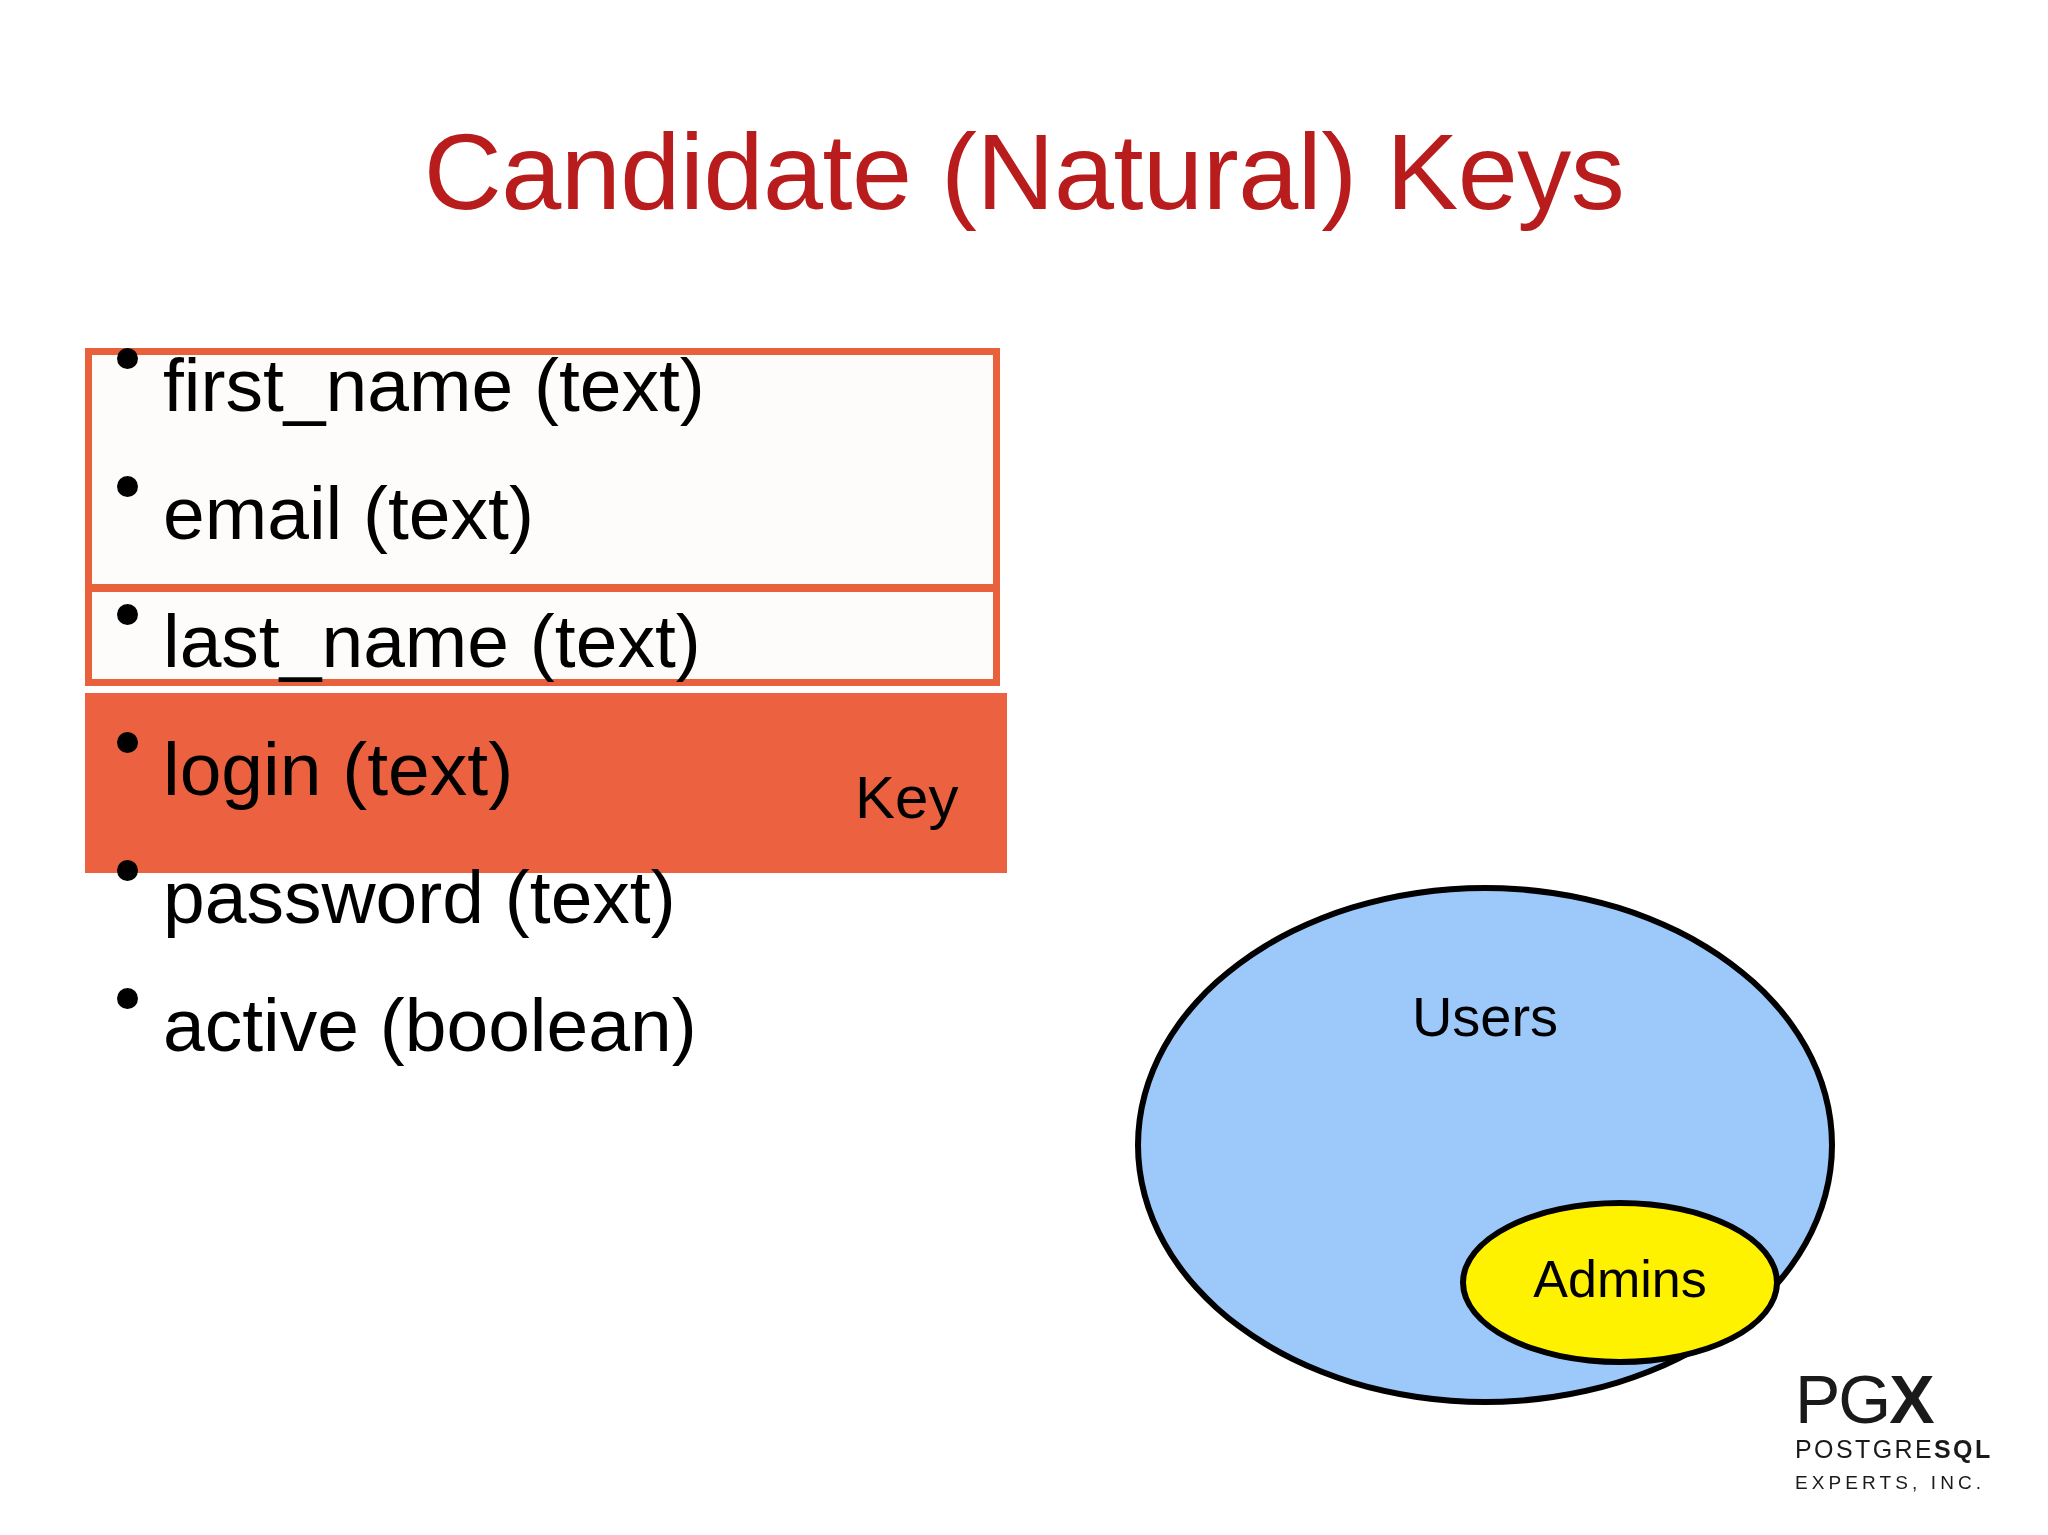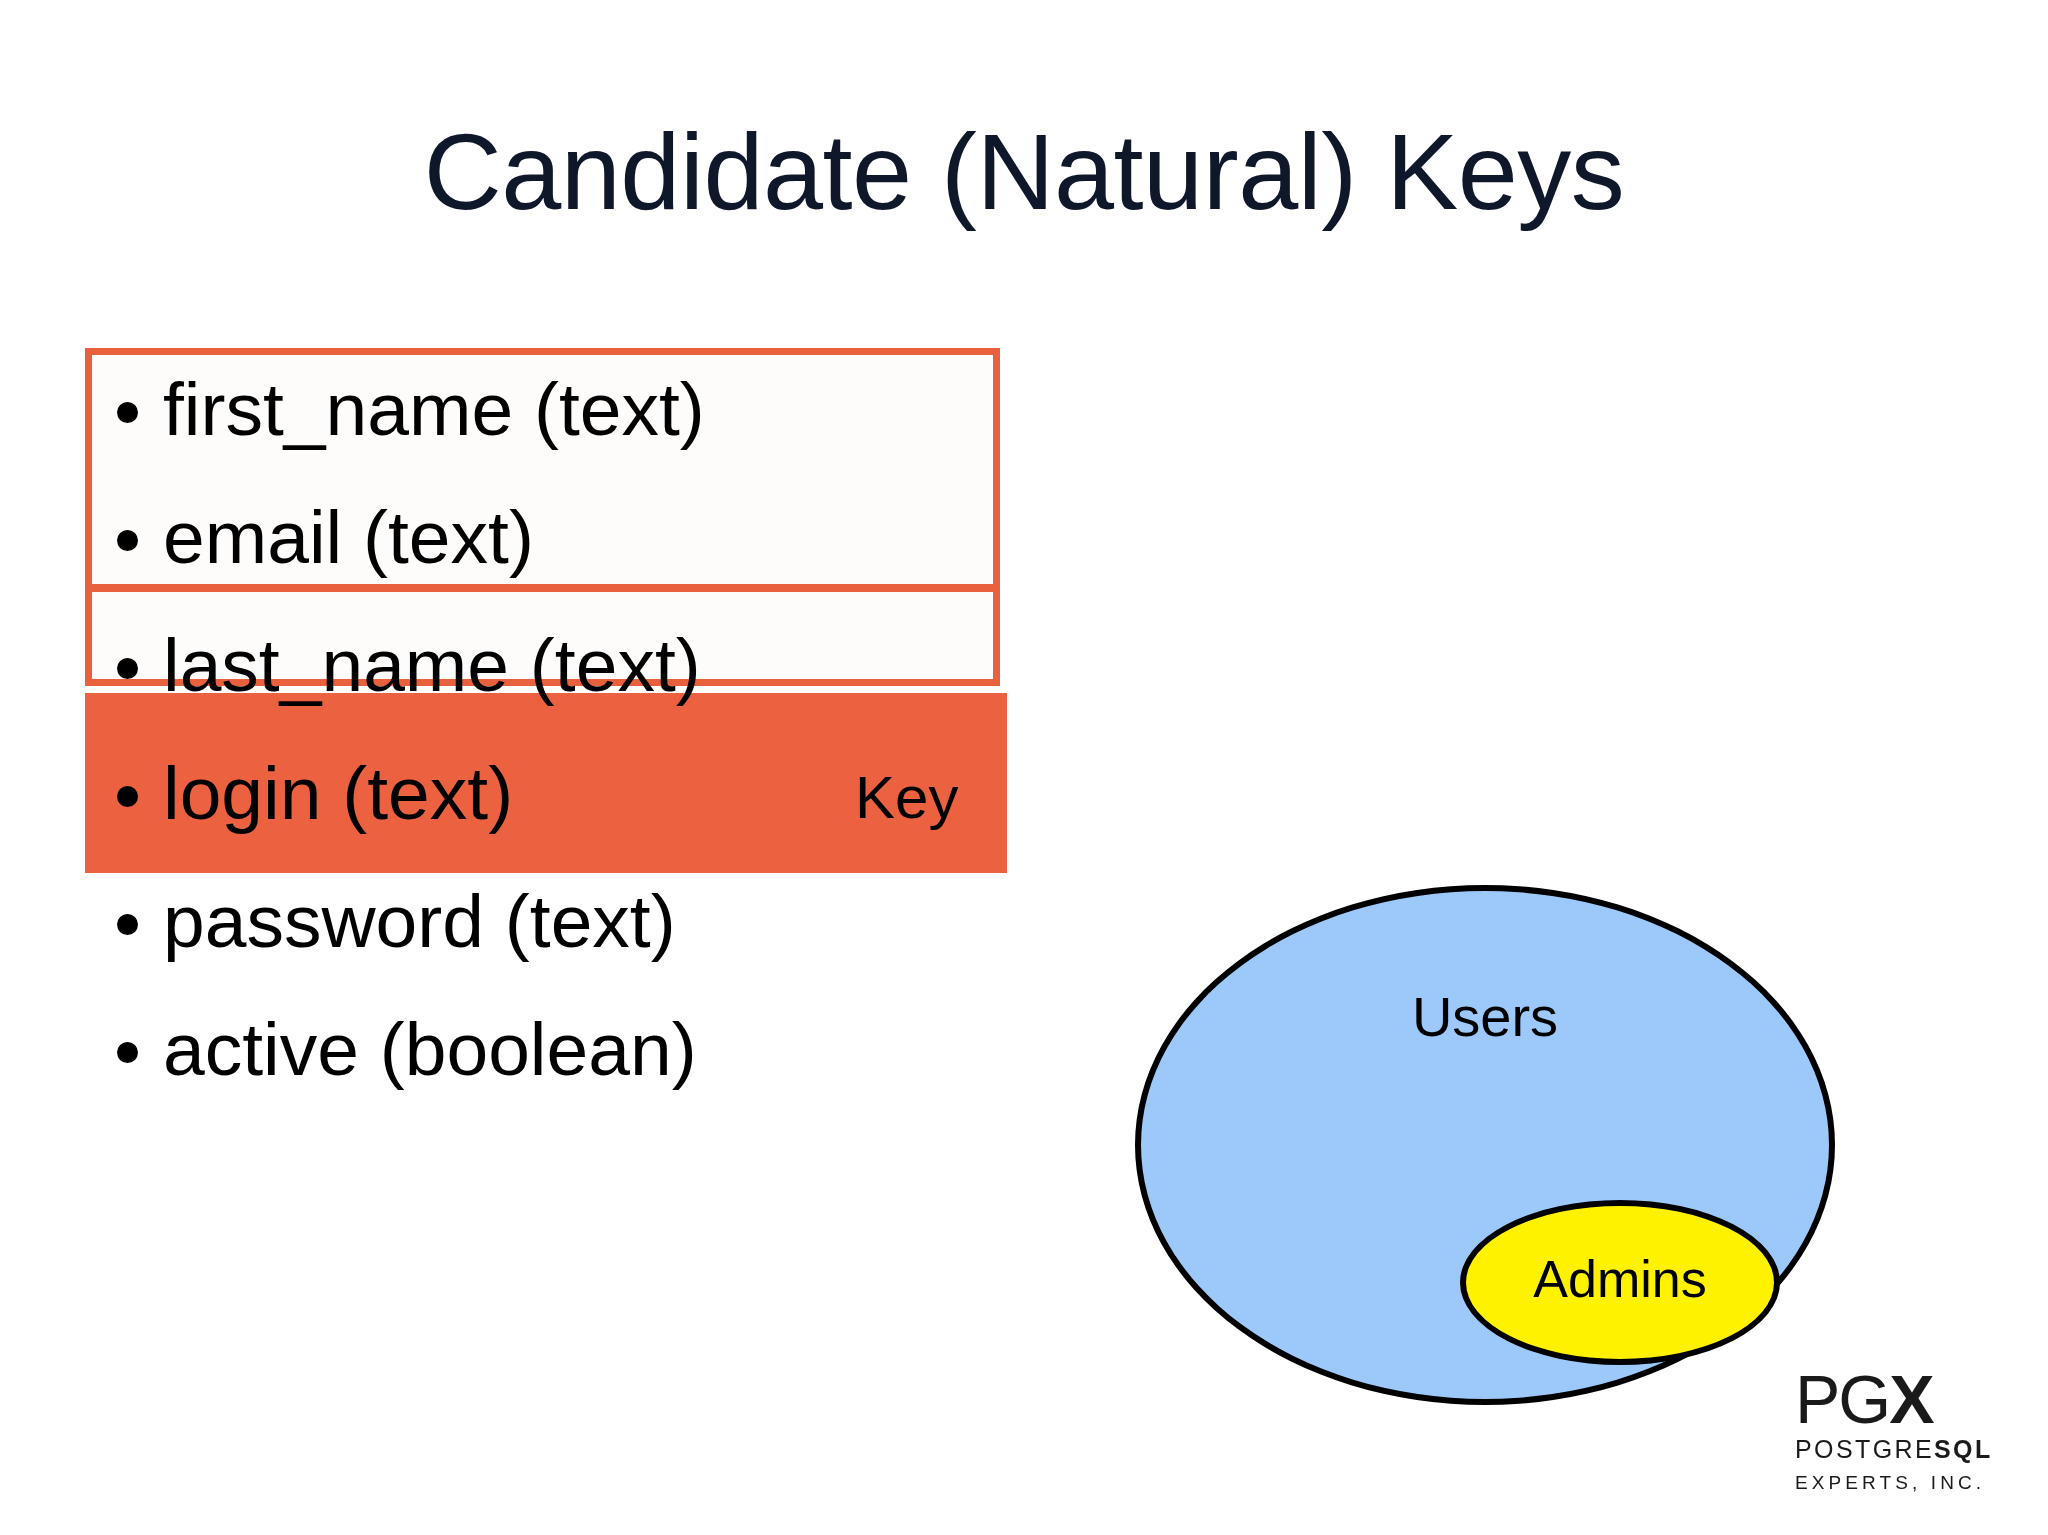--- a/index.html
+++ b/index.html
@@ -20,38 +20,37 @@
 
   
   #slide-title {
     position: absolute;
     left: 0;
     top: 112px;
     width: 2048px;
     text-align: center;
     font-size: 108px;
     line-height: 1.12;
-    color: #0f172a;
+    color: #b91c1c;
     font-weight: 400;
     letter-spacing: -0.5px;
     white-space: nowrap;
   }
 
   
   #field-list {
     position: absolute;
     left: 85px;
     top: 348px;
     width: 1100px;
   }
   .field-row {
     position: relative;
     height: 128px;
     display: flex;
-    align-items: center;
     box-sizing: border-box;
   }
   .field-row .bullet {
     display: inline-block;
     width: 46px;
     min-width: 46px;
     text-align: left;
     font-size: 56px;
     line-height: 0;
     color: #000000;

